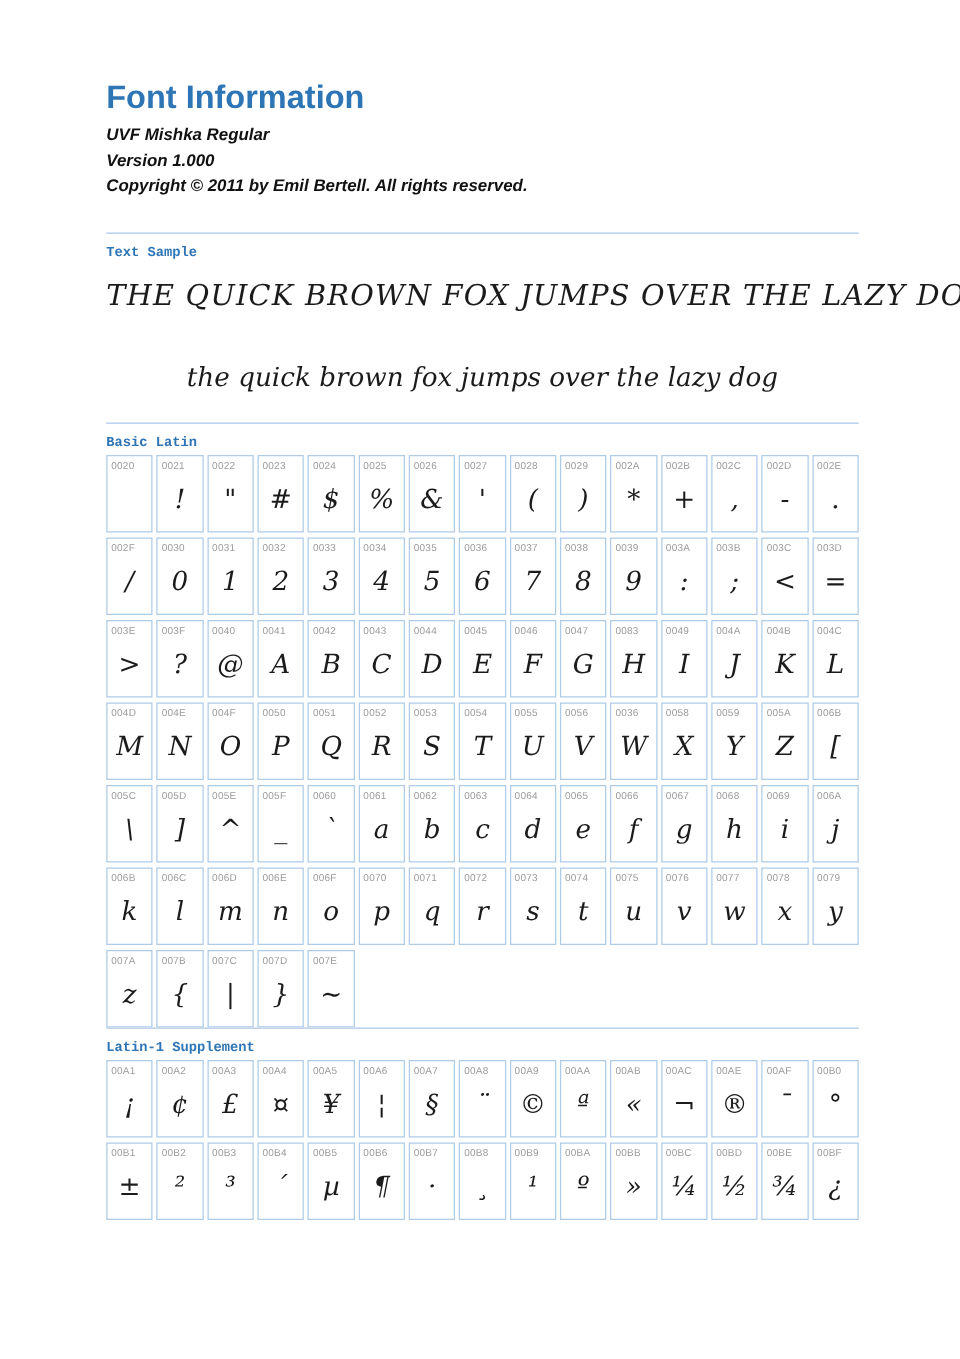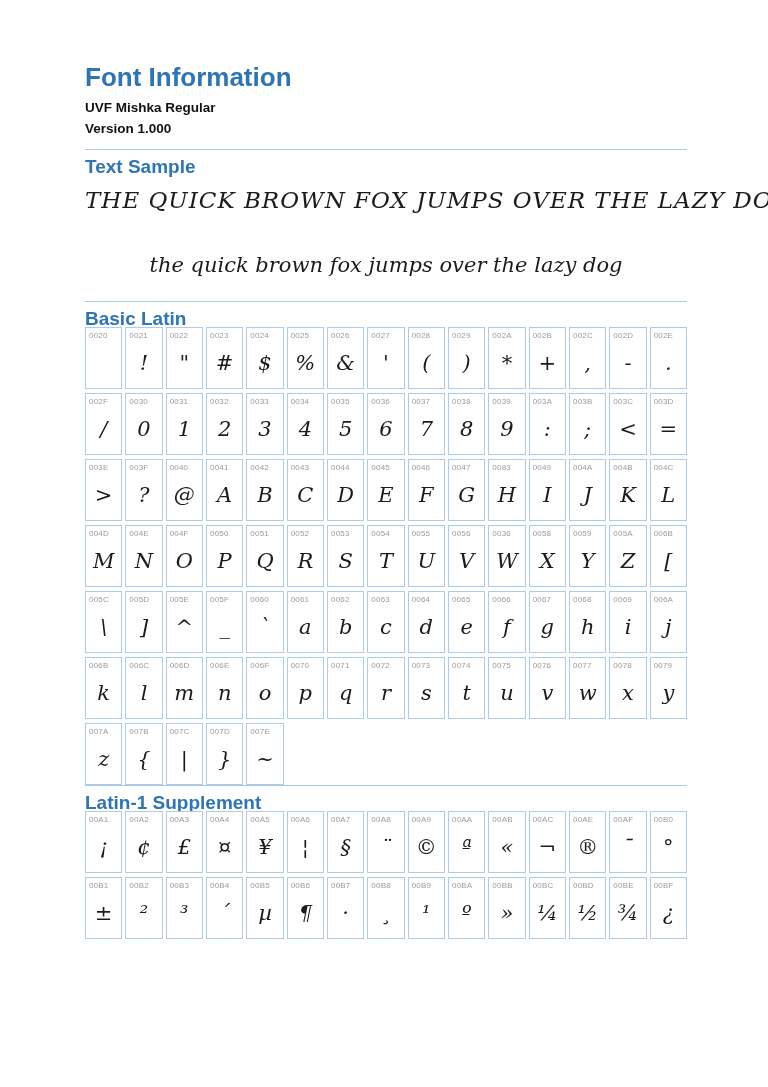--- a/index.html
+++ b/index.html
@@ -19,34 +19,35 @@
   .page{
     width:768px;height:772px;
     padding:62px 81px 0 85px;
   }
   .doc-title{
     color:var(--heading-blue);
     font-size:26px;font-weight:bold;
     line-height:30px;
     margin-bottom:6px;
   }
-  .meta-block{margin-bottom:10px;}
+  .meta-block{margin-bottom:26px;font-style:italic;}
   .meta-line{
     font-size:13.5px;font-weight:bold;
     line-height:20.5px;color:#111;
   }
   hr.section-rule{
     border:none;border-top:1px solid var(--rule-blue);
     margin:0;
   }
   .section-heading{
     color:var(--heading-blue);
-    font-size:19px;font-weight:bold;
+    font-size:11px;font-weight:bold;
     line-height:17px;
     margin-top:8px;
+    font-family:Liberation Mono, monospace;
   }
   .sample-upper{
     margin-top:12px;
     text-align:center;
     font-family:"DejaVu Serif","Liberation Serif",serif;
     font-style:italic;
     font-size:23px;line-height:26px;
     color:var(--glyph-black);
     letter-spacing:1px;
     white-space:nowrap;
@@ -92,20 +93,21 @@
 </head>
 <body>
 
 <div class="page">
 
   <h1 class="doc-title">Font Information</h1>
 
   <div class="meta-block">
     <div class="meta-line">UVF Mishka Regular</div>
     <div class="meta-line">Version 1.000</div>
+    <div class="meta-line">Copyright © 2011 by Emil Bertell. All rights reserved.</div>
   </div>
 
   <hr class="section-rule">
 
   <h2 class="section-heading">Text Sample</h2>
   <div class="sample-upper">THE QUICK BROWN FOX JUMPS OVER THE LAZY DOG</div>
   <div class="sample-lower">the quick brown fox jumps over the lazy dog</div>
 
   <hr class="section-rule rule-basic">
 

